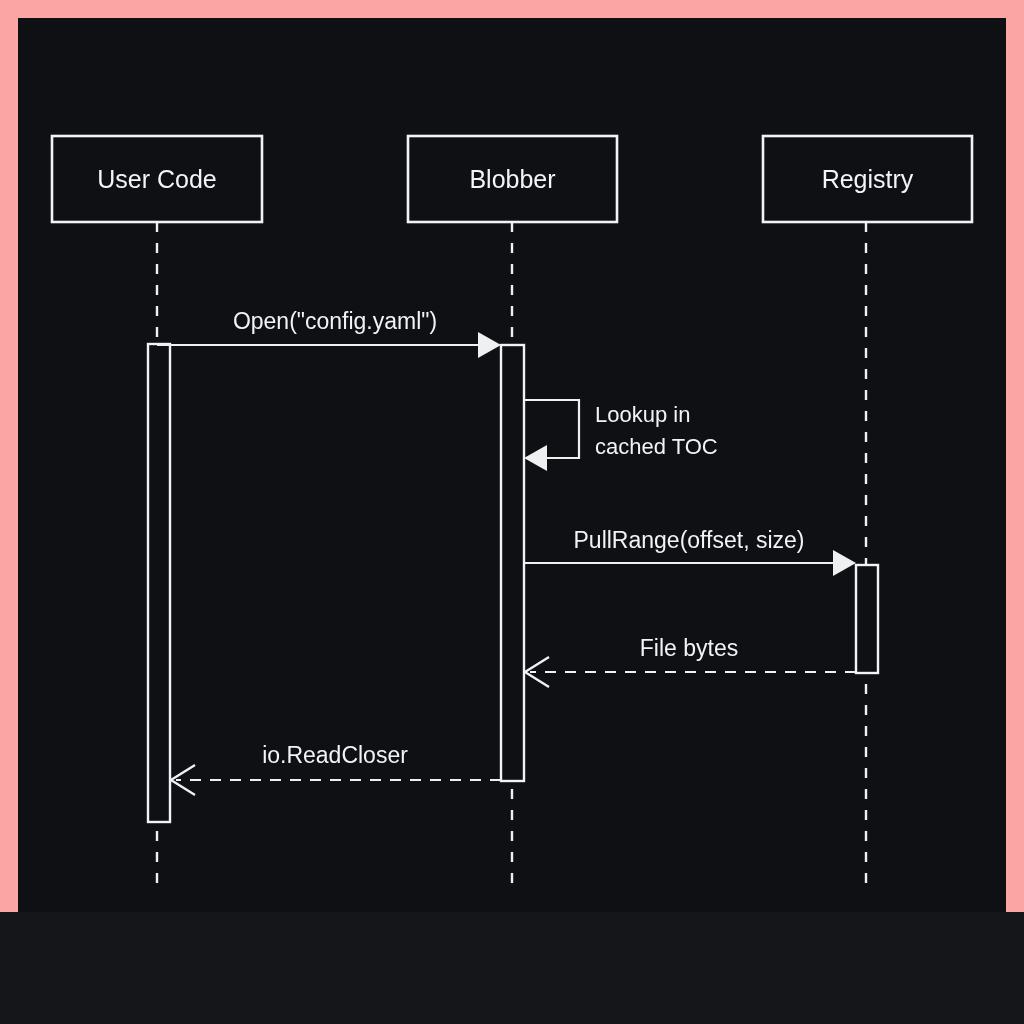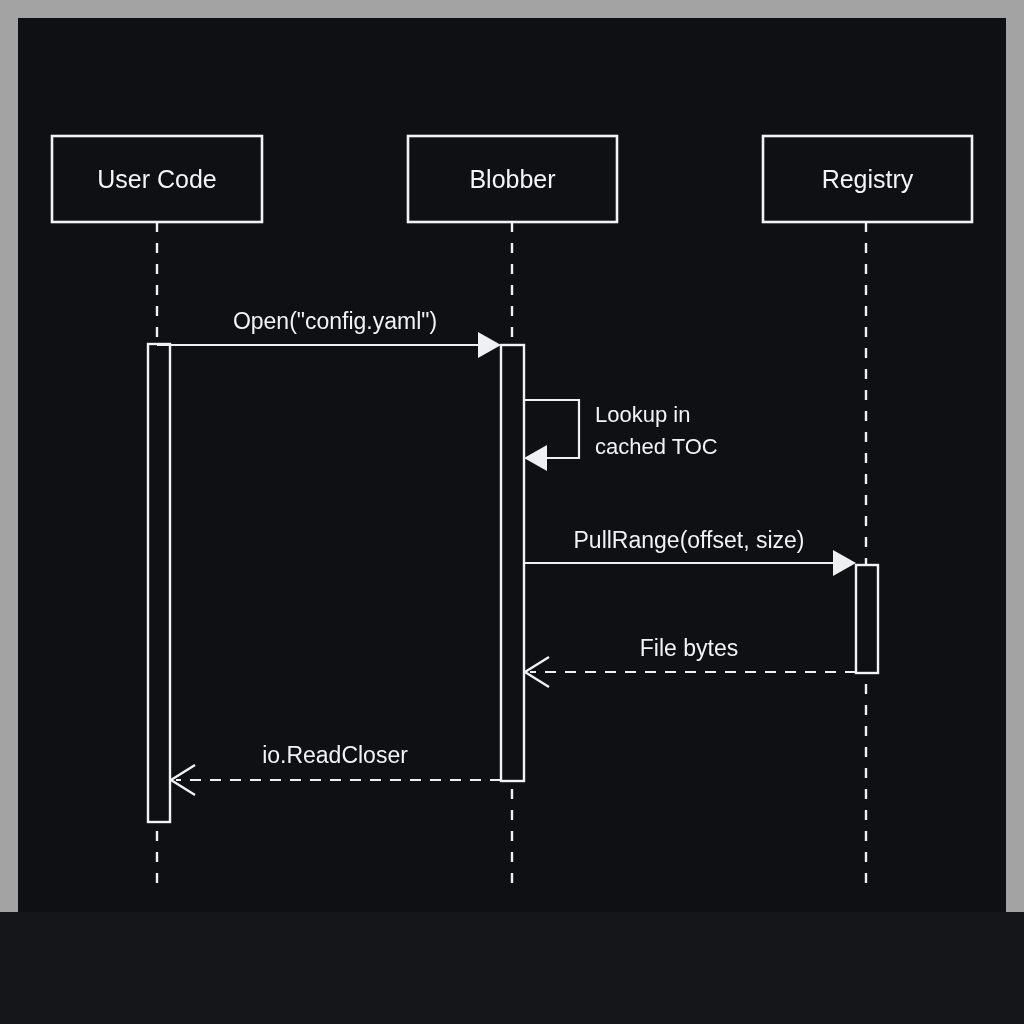--- a/index.html
+++ b/index.html
@@ -5,21 +5,21 @@
 <style>
   html, body {
     margin: 0;
     padding: 0;
     background: #15161a;
   }
   #stage {
     position: relative;
     width: 1024px;
     height: 912px;
-    background: #a3a3a3;
+    background: #fca5a5;
     overflow: hidden;
     font-family: "Liberation Sans", "DejaVu Sans", sans-serif;
   }
   #inner-panel {
     position: absolute;
     left: 18px;
     top: 18px;
     width: 988px;
     height: 988px;
     background: #0e1014;

